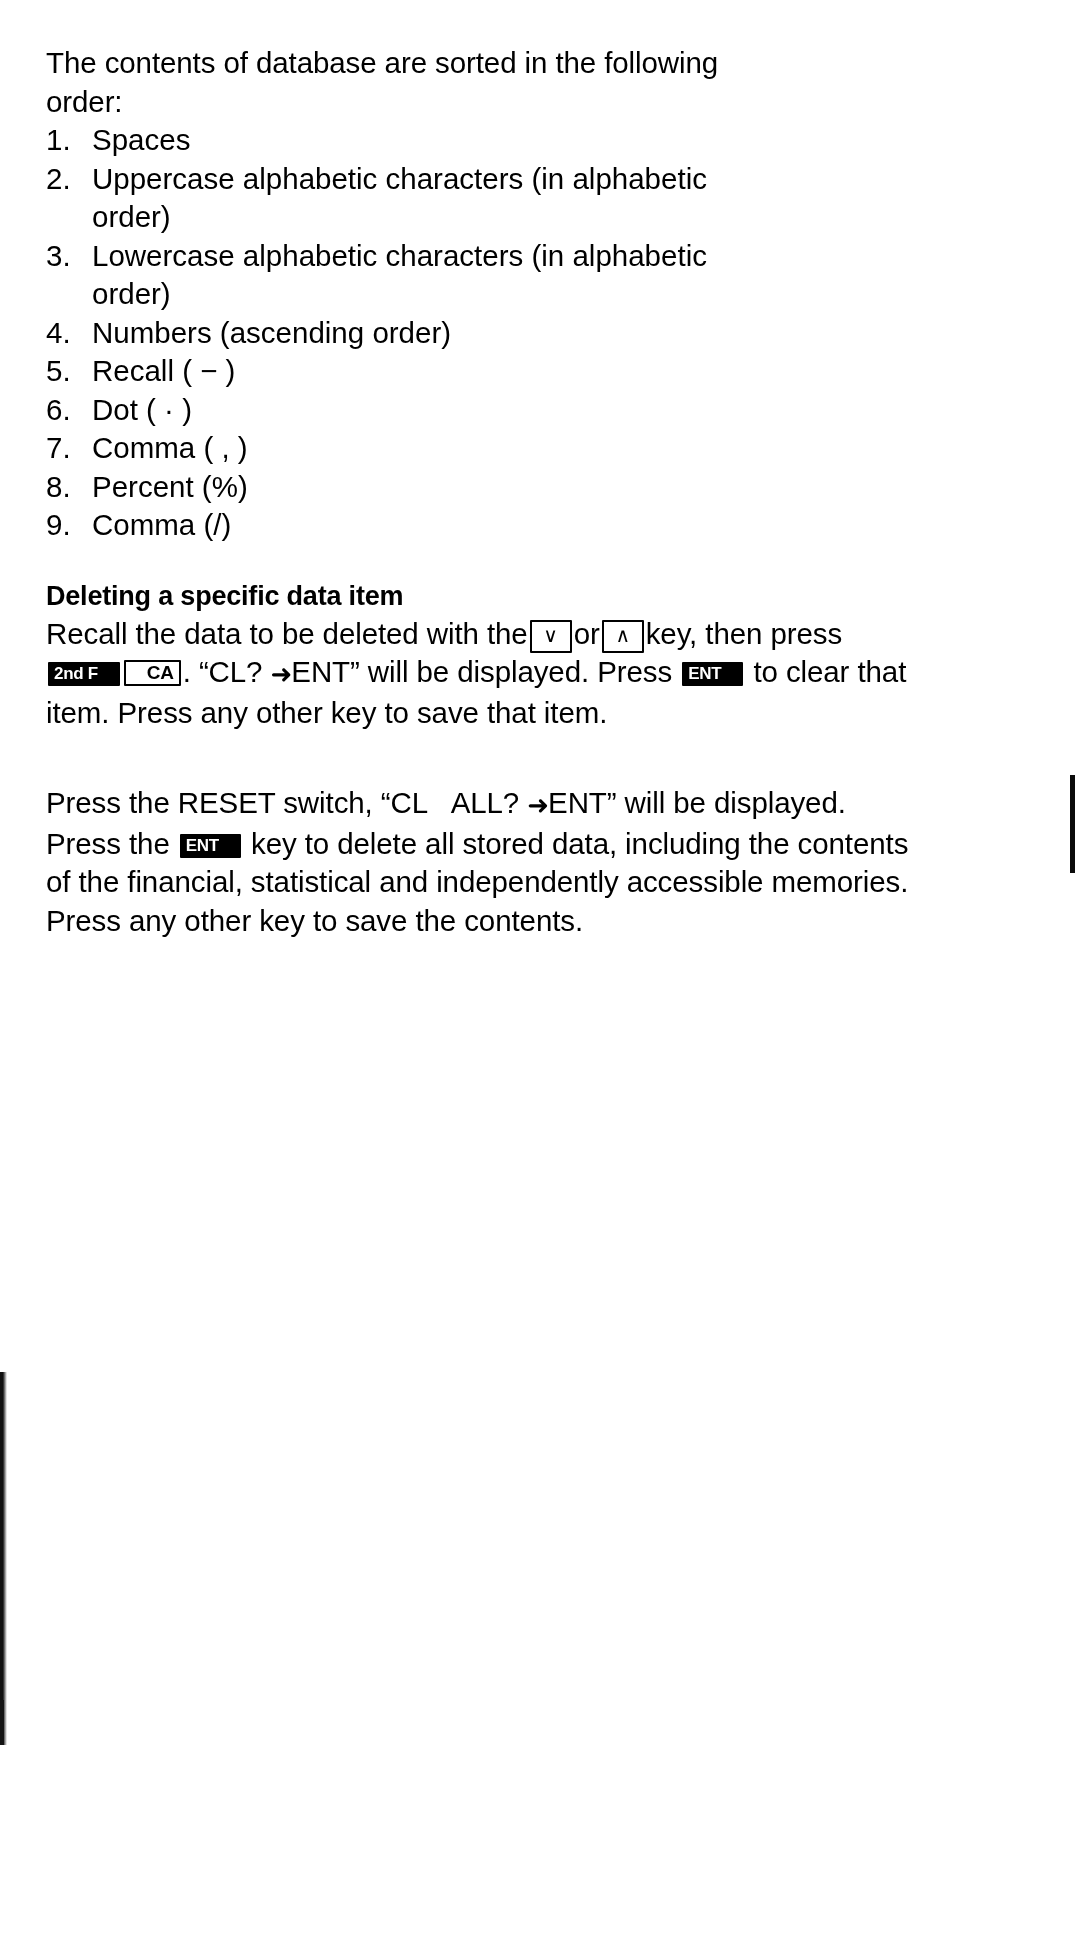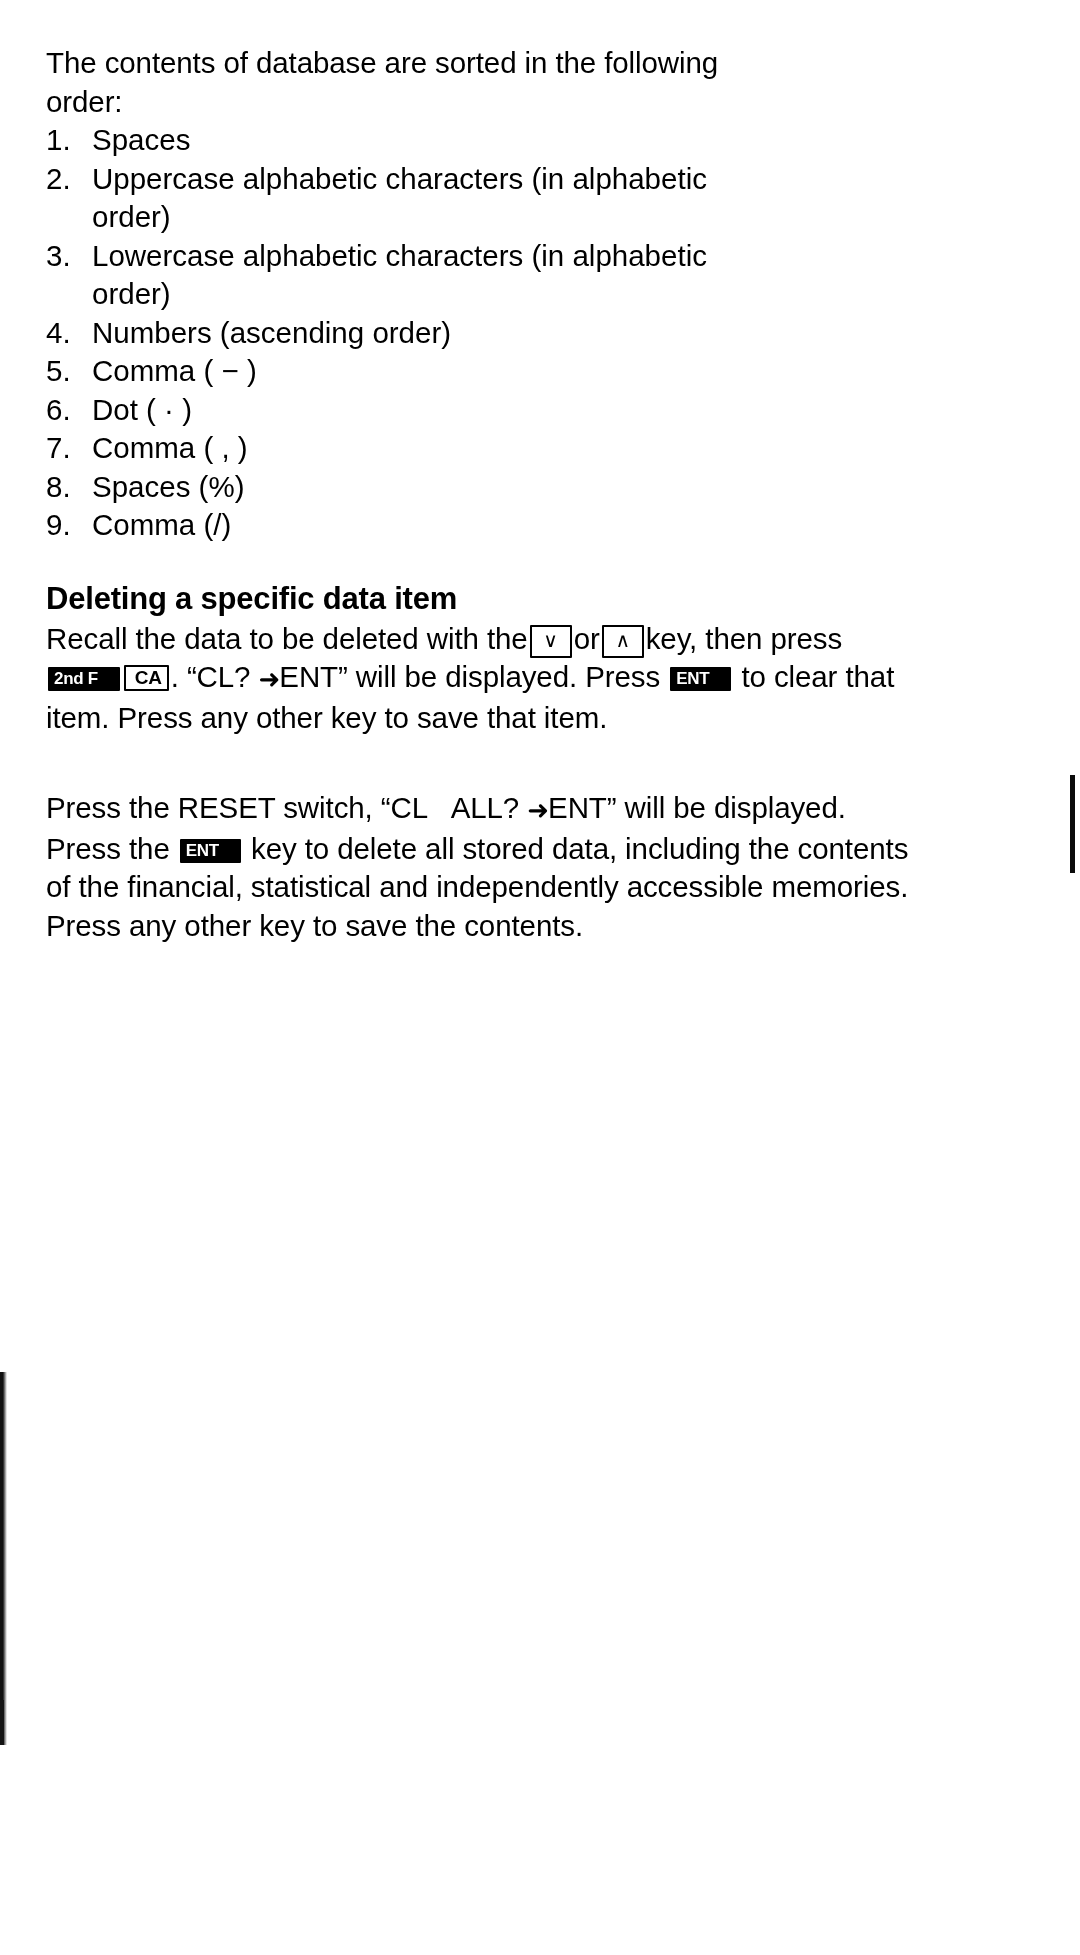--- a/index.html
+++ b/index.html
@@ -74,21 +74,21 @@
     margin: 0;
     width: 660px;
   }
   ol.sortlist li .num {
     position: absolute;
     left: 0;
     top: 0;
   }
 
   h3.heading {
-    font-size: 31px;
+    font-size: 27px;
     font-weight: bold;
     margin: 0;
     letter-spacing: -0.2px;
   }
 
   .sec-first { margin-top: 36px; }
   .sec-second { margin-top: 52px; }
   .body-block { margin-top: 3px; width: 875px; }
 
   
@@ -114,21 +114,21 @@
     color: #fff;
     font-weight: bold;
     padding: 1px 20px 2px 4px;
     font-size: 17px;
     letter-spacing: -0.3px;
     vertical-align: 3px;
   }
   .keybox.outline-bold {
     color: #000;
     font-weight: bold;
-    padding: 1px 5px 2px 9px;
+    padding: 1px 5px 2px 21px;
     font-size: 19px;
     letter-spacing: -0.3px;
     vertical-align: 3px;
   }
   .arrowglyph {
     font-size: 26px;
     vertical-align: -1px;
     letter-spacing: -1px;
   }
 
@@ -168,33 +168,33 @@
       <li>
         <span class="num">3.</span>
         <span>Lowercase alphabetic characters (in alphabetic order)</span>
       </li>
       <li>
         <span class="num">4.</span>
         <span>Numbers (ascending order)</span>
       </li>
       <li>
         <span class="num">5.</span>
-        <span>Comma ( − )</span>
+        <span>Recall ( − )</span>
       </li>
       <li>
         <span class="num">6.</span>
         <span>Dot ( · )</span>
       </li>
       <li>
         <span class="num">7.</span>
         <span>Comma ( , )</span>
       </li>
       <li>
         <span class="num">8.</span>
-        <span>Spaces (%)</span>
+        <span>Percent (%)</span>
       </li>
       <li>
         <span class="num">9.</span>
         <span>Comma (/)</span>
       </li>
     </ol>
 
     <div class="sec-first">
       <h3 class="heading">Deleting a specific data item</h3>
       <p class="para body-block"><span>Recall the data to be deleted with the</span><span class="keybox arrow">∨</span><span>or</span><span class="keybox arrow">∧</span><span>key, then press</span> <span class="keybox solid">2nd F</span><span class="keybox outline-bold">CA</span><span>. “CL?</span> <span class="arrowglyph">➜</span><span>ENT” will be displayed. Press</span> <span class="keybox solid">ENT</span> <span>to clear that item. Press any other key to save that item.</span></p>

